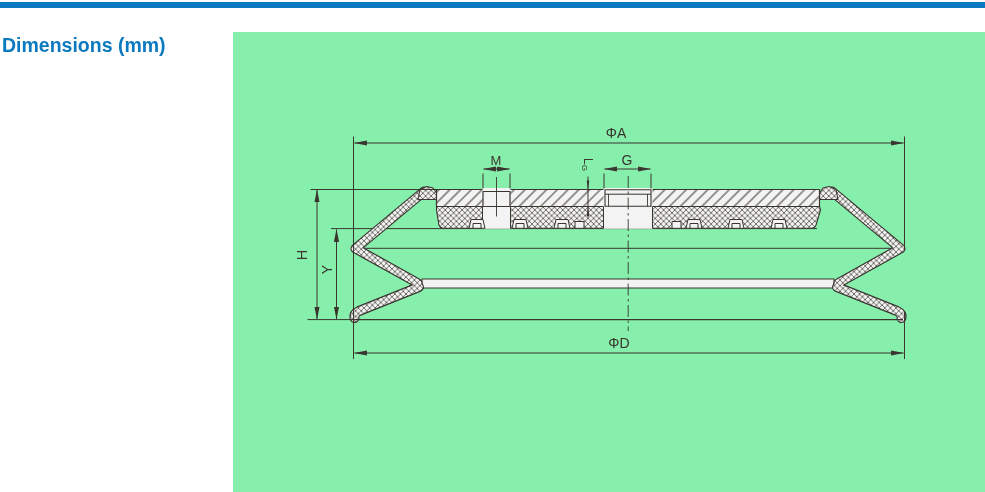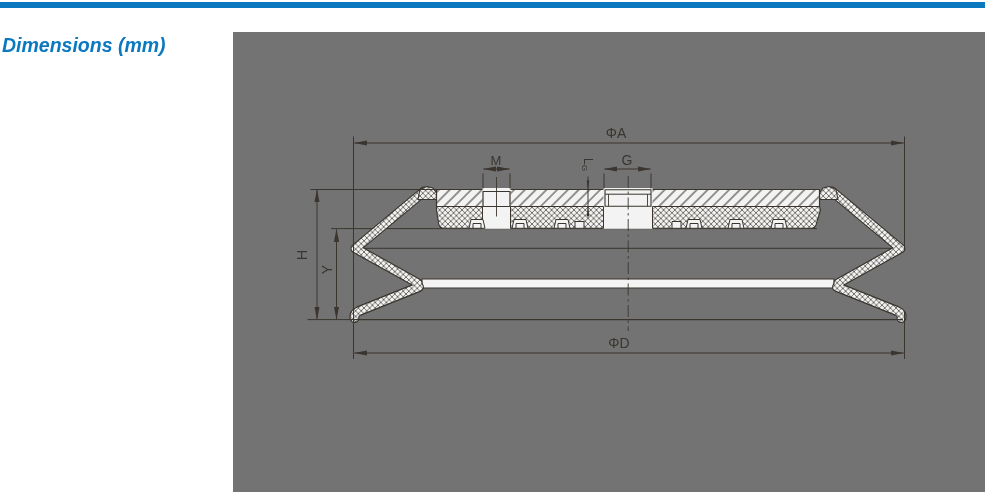--- a/index.html
+++ b/index.html
@@ -5,24 +5,24 @@
   html,body{margin:0;padding:0;}
   body{
     width:985px;height:492px;position:relative;background:#ffffff;
     font-family:"Liberation Sans",sans-serif;overflow:hidden;
   }
   .top-bar{
     position:absolute;left:0;top:2px;width:985px;height:6px;background:#0b79c0;
   }
   .page-title{
     position:absolute;left:2px;top:34px;margin:0;
-    font-size:19.5px;font-weight:bold;color:#0b79c0;letter-spacing:0px;font-style:italic;
+    font-size:19.5px;font-weight:bold;color:#0b79c0;letter-spacing:0px;
   }
   .diagram-panel{
-    position:absolute;left:233px;top:32px;width:752px;height:460px;background:#737373;
+    position:absolute;left:233px;top:32px;width:752px;height:460px;background:#86efac;
   }
   .diagram-panel svg{display:block;}
   svg text{font-family:"Liberation Sans",sans-serif;fill:#3a352f;}
 </style>
 </head>
 <body>
 
 <div class="top-bar"></div>
 
 <h1 class="page-title">Dimensions (mm)</h1>

